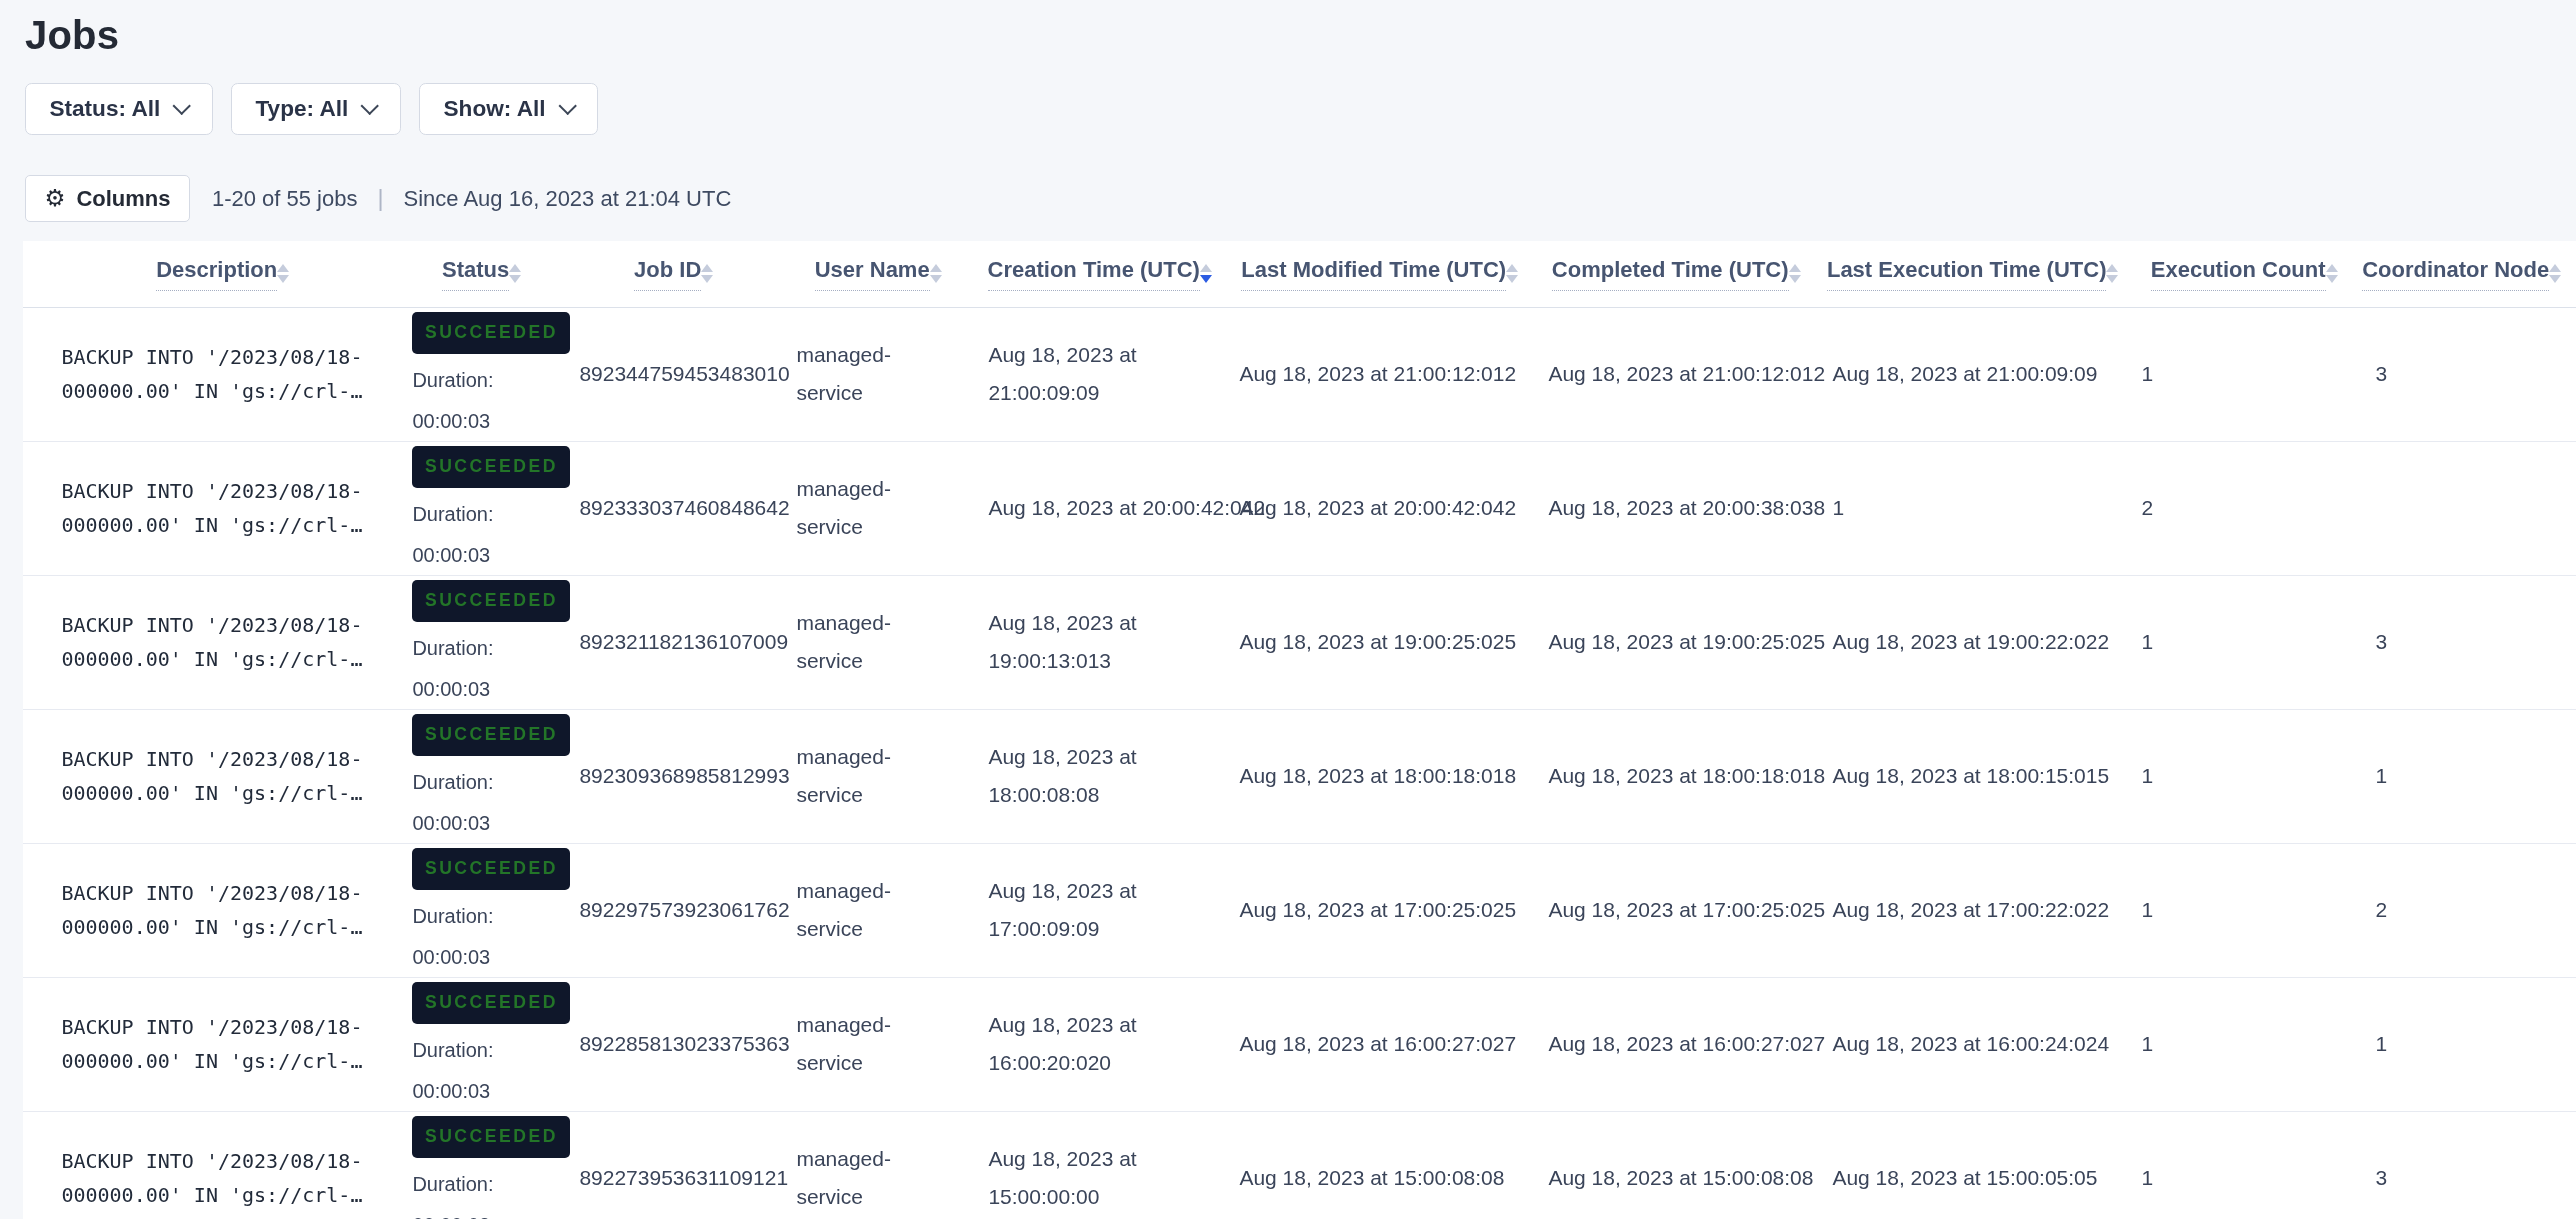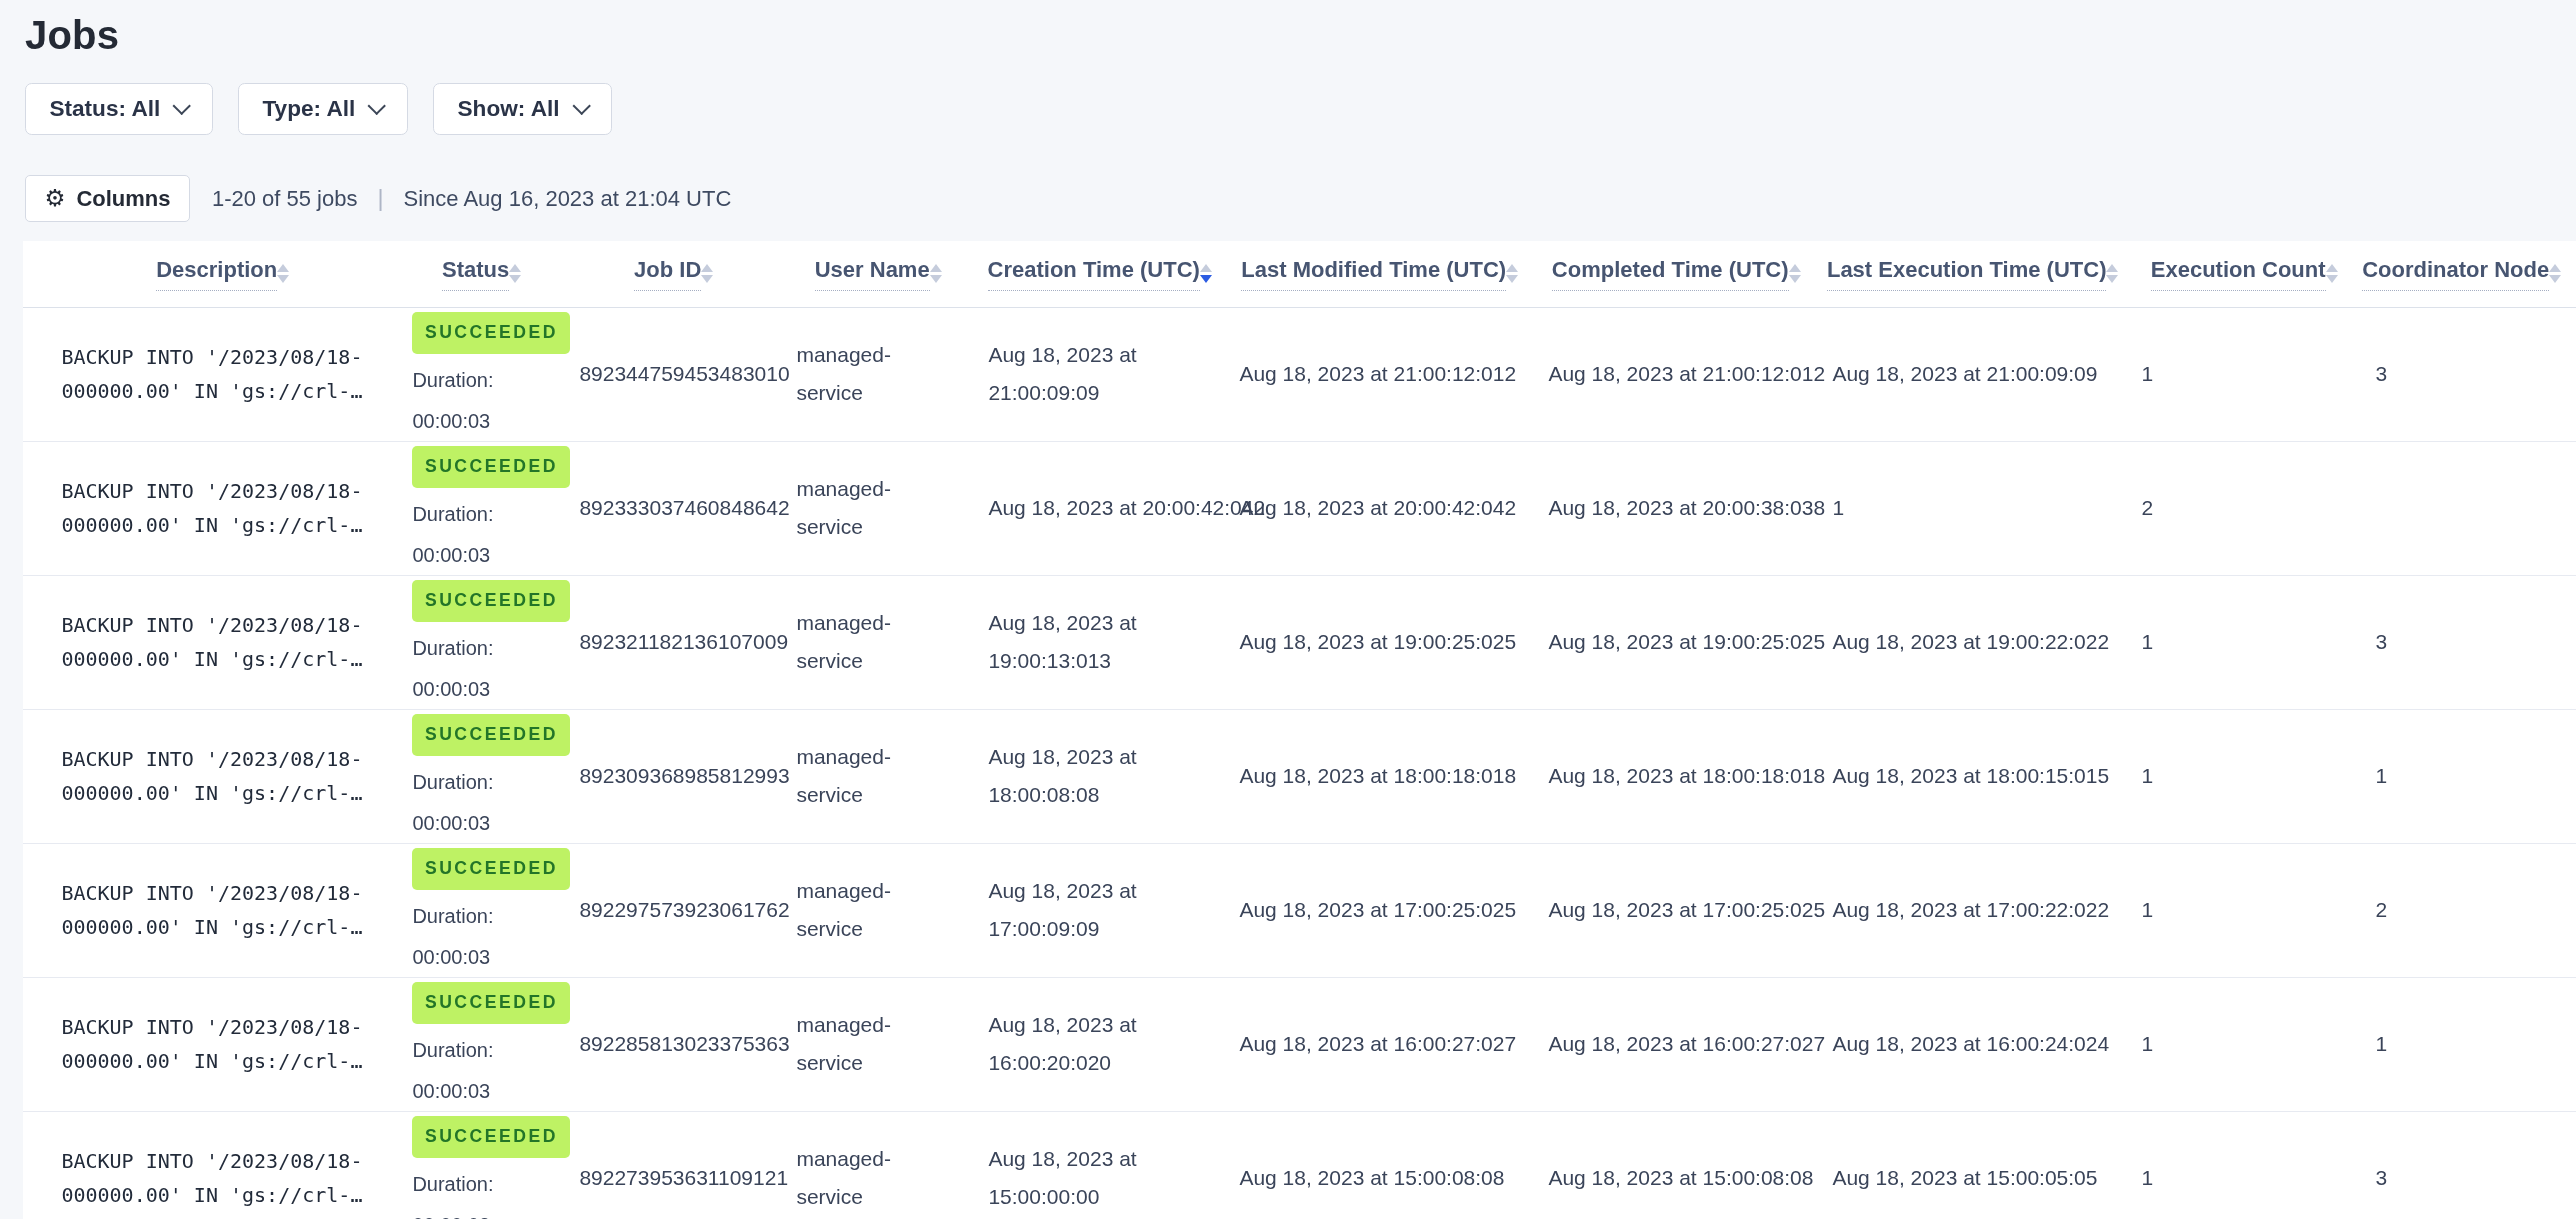--- a/index.html
+++ b/index.html
@@ -13,21 +13,21 @@
 
   .page-title {
     margin: 13.4px 0 0 25px;
     font-size: 40px;
     font-weight: 700;
     color: #242A35;
     letter-spacing: 0.2px;
   }
 
   
-  .filters { display: flex; gap: 25px; margin: 25px 0 0 25px; }
+  .filters { display: flex; gap: 18px; margin: 25px 0 0 25px; }
   .filter-btn {
     display: flex; align-items: center; gap: 15px;
     height: 52px; padding: 0 23.4px;
     background: #FFFFFF;
     border: 0.8px solid #D5DAE4; border-radius: 6.7px;
     font-size: 22.6px; font-weight: 600; color: #2A3347;
     cursor: pointer;
   }
   .chevron {
     width: 13.4px; height: 13.4px;
@@ -85,21 +85,21 @@
   }
   .cell { font-size: 21px; color: #3A4459; line-height: 1.55; padding-right: 20px; }
   .cell.nowrap { white-space: nowrap; }
   .cell.desc {
     font-family: "DejaVu Sans Mono", monospace;
     font-size: 20px; color: #222B3A; line-height: 1.7;
     white-space: nowrap;
   }
   .badge {
     display: inline-block;
-    background: #bef264; color: #237528;
+    background: #0f172a; color: #237528;
     font-size: 17.6px; font-weight: 700; letter-spacing: 2.5px;
     padding: 7.5px 12.5px; border-radius: 5px;
   }
   .durlabel { margin-top: 11px; font-size: 20px; }
   .durval { margin-top: 10px; font-size: 20px; }
   .cell.username { padding-right: 64px; line-height: 1.8; overflow-wrap: break-word; }
   .cell.ctime { padding-right: 38px; line-height: 1.8; }
 </style>
 </head>
 <body>

